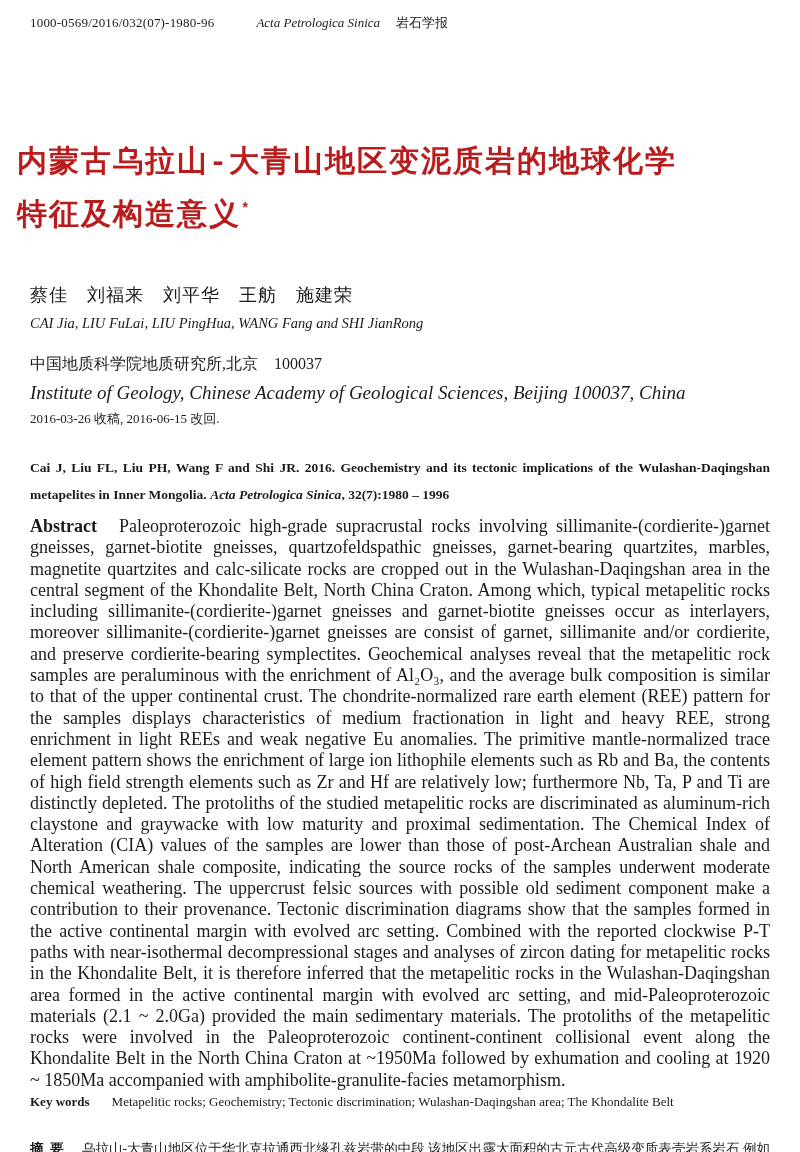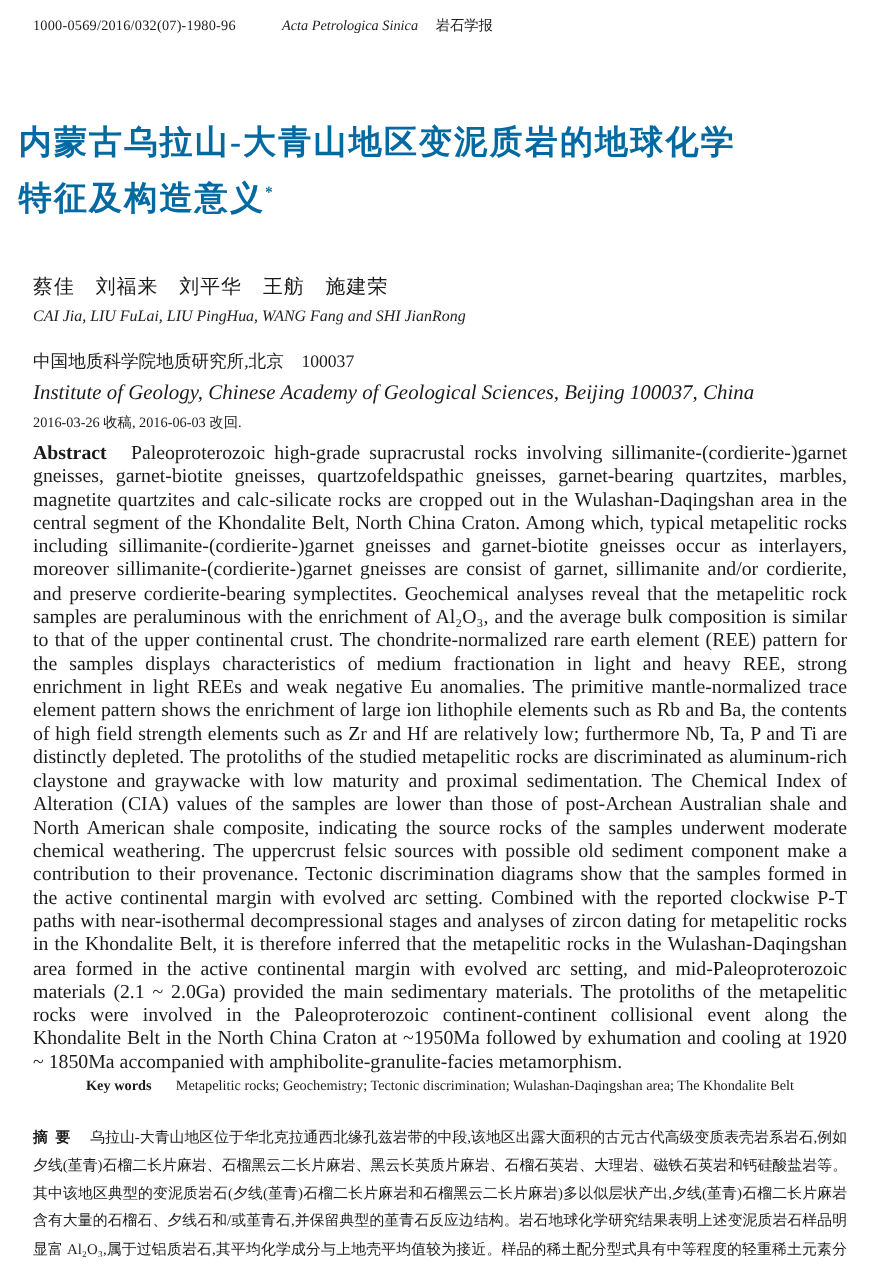--- a/index.html
+++ b/index.html
@@ -16,28 +16,28 @@
     font-size: 13px;
     display: flex;
     align-items: center;
     white-space: pre;
   }
   .header-row .article-id { letter-spacing: 0.2px; }
   .header-row .journal-en { font-style: italic; margin-left: 42px; }
   .header-row .journal-cn { margin-left: 16px; font-family: "Liberation Serif", serif; }
 
   h1.article-title {
-    margin-top: 75px;
+    margin-top: 108px;
     margin-left: -13px;
-    font-family: Liberation Serif, serif;
+    font-family: Liberation Mono, monospace;
     font-weight: bold;
     font-size: 30px;
     line-height: 46px;
     letter-spacing: 2px;
-    color: #0369a1;
+    color: #b91c1c;
   }
   h1.article-title sup { font-size: 14px; letter-spacing: 0; }
 
   .authors-cn {
     margin-top: 44px;
     font-size: 18px;
     letter-spacing: 1px;
     white-space: pre-wrap;
   }
   .authors-en { margin-top: 8px; font-size: 14.5px; font-style: italic; }
@@ -58,21 +58,21 @@
   .abstract {
     margin-top: 8px;
     font-size: 18px;
     line-height: 21.3px;
     text-align: justify;
   }
   .abstract .abs-label { font-weight: bold; margin-right: 22px; }
   .keywords {
     font-size: 13px;
     line-height: 21.3px;
-    text-align: center;
+    text-align: left;
   }
   .keywords .kw-label { font-weight: bold; margin-right: 22px; }
 
   .abstract-cn {
     margin-top: 24px;
     font-size: 13.5px;
     line-height: 25.3px;
     text-align: justify;
   }
   .abstract-cn .abs-cn-label { font-weight: bold; margin-right: 18px; white-space: pre-wrap; }
@@ -97,22 +97,25 @@
   <h1 class="article-title">
     <span>内蒙古乌拉山-大青山地区变泥质岩的地球化学</span><br>
     <span>特征及构造意义</span><sup>*</sup>
   </h1>
 
   <div class="authors-cn">蔡佳　刘福来　刘平华　王舫　施建荣</div>
   <div class="authors-en">CAI Jia, LIU FuLai, LIU PingHua, WANG Fang and SHI JianRong</div>
 
   <div class="affil-cn">中国地质科学院地质研究所,北京　100037</div>
   <div class="affil-en">Institute of Geology, Chinese Academy of Geological Sciences, Beijing 100037, China</div>
-  <div class="dates">2016-03-26 收稿, 2016-06-03 改回.</div>
+  <div class="dates">2016-03-26 收稿, 2016-06-15 改回.</div>
 
+  <div class="citation">
+    <span>Cai J, Liu FL, Liu PH, Wang F and Shi JR. 2016. Geochemistry and its tectonic implications of the Wulashan-Daqingshan metapelites in Inner Mongolia. </span><span class="cit-journal">Acta Petrologica Sinica</span><span>, 32(7):1980 – 1996</span>
+  </div>
 
   <div class="abstract">
     <span class="abs-label">Abstract</span><span>Paleoproterozoic high-grade supracrustal rocks involving sillimanite-(cordierite-)garnet gneisses, garnet-biotite gneisses, quartzofeldspathic gneisses, garnet-bearing quartzites, marbles, magnetite quartzites and calc-silicate rocks are cropped out in the Wulashan-Daqingshan area in the central segment of the Khondalite Belt, North China Craton. Among which, typical metapelitic rocks including sillimanite-(cordierite-)garnet gneisses and garnet-biotite gneisses occur as interlayers, moreover sillimanite-(cordierite-)garnet gneisses are consist of garnet, sillimanite and/or cordierite, and preserve cordierite-bearing symplectites. Geochemical analyses reveal that the metapelitic rock samples are peraluminous with the enrichment of Al₂O₃, and the average bulk composition is similar to that of the upper continental crust. The chondrite-normalized rare earth element (REE) pattern for the samples displays characteristics of medium fractionation in light and heavy REE, strong enrichment in light REEs and weak negative Eu anomalies. The primitive mantle-normalized trace element pattern shows the enrichment of large ion lithophile elements such as Rb and Ba, the contents of high field strength elements such as Zr and Hf are relatively low; furthermore Nb, Ta, P and Ti are distinctly depleted. The protoliths of the studied metapelitic rocks are discriminated as aluminum-rich claystone and graywacke with low maturity and proximal sedimentation. The Chemical Index of Alteration (CIA) values of the samples are lower than those of post-Archean Australian shale and North American shale composite, indicating the source rocks of the samples underwent moderate chemical weathering. The uppercrust felsic sources with possible old sediment component make a contribution to their provenance. Tectonic discrimination diagrams show that the samples formed in the active continental margin with evolved arc setting. Combined with the reported clockwise P-T paths with near-isothermal decompressional stages and analyses of zircon dating for metapelitic rocks in the Khondalite Belt, it is therefore inferred that the metapelitic rocks in the Wulashan-Daqingshan area formed in the active continental margin with evolved arc setting, and mid-Paleoproterozoic materials (2.1 ~ 2.0Ga) provided the main sedimentary materials. The protoliths of the metapelitic rocks were involved in the Paleoproterozoic continent-continent collisional event along the Khondalite Belt in the North China Craton at ~1950Ma followed by exhumation and cooling at 1920 ~ 1850Ma accompanied with amphibolite-granulite-facies metamorphism.</span>
   </div>
 
   <div class="keywords">
     <span class="kw-label">Key words</span><span>Metapelitic rocks; Geochemistry; Tectonic discrimination; Wulashan-Daqingshan area; The Khondalite Belt</span>
   </div>
 
   <div class="abstract-cn">

